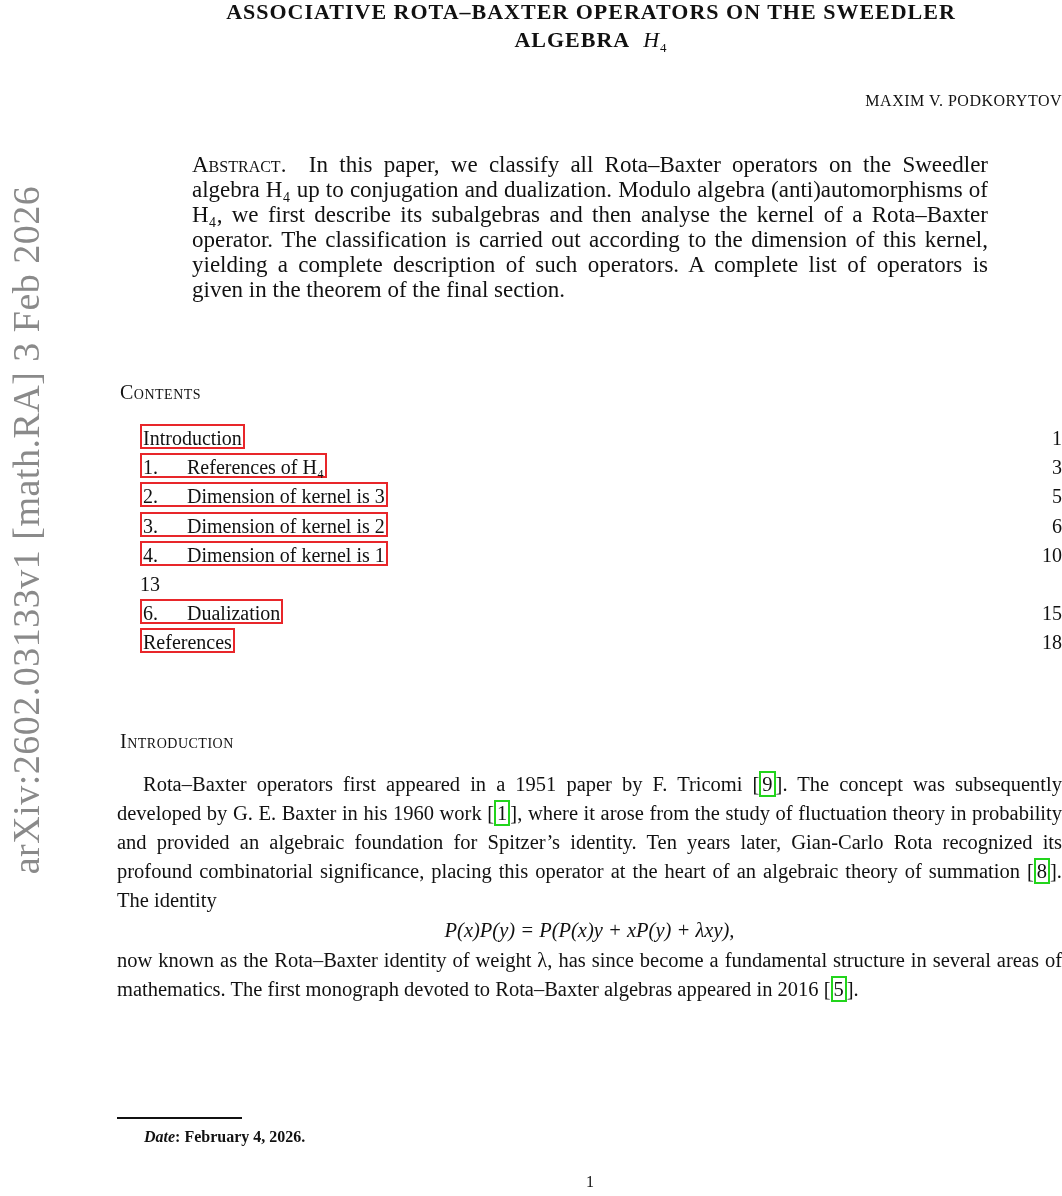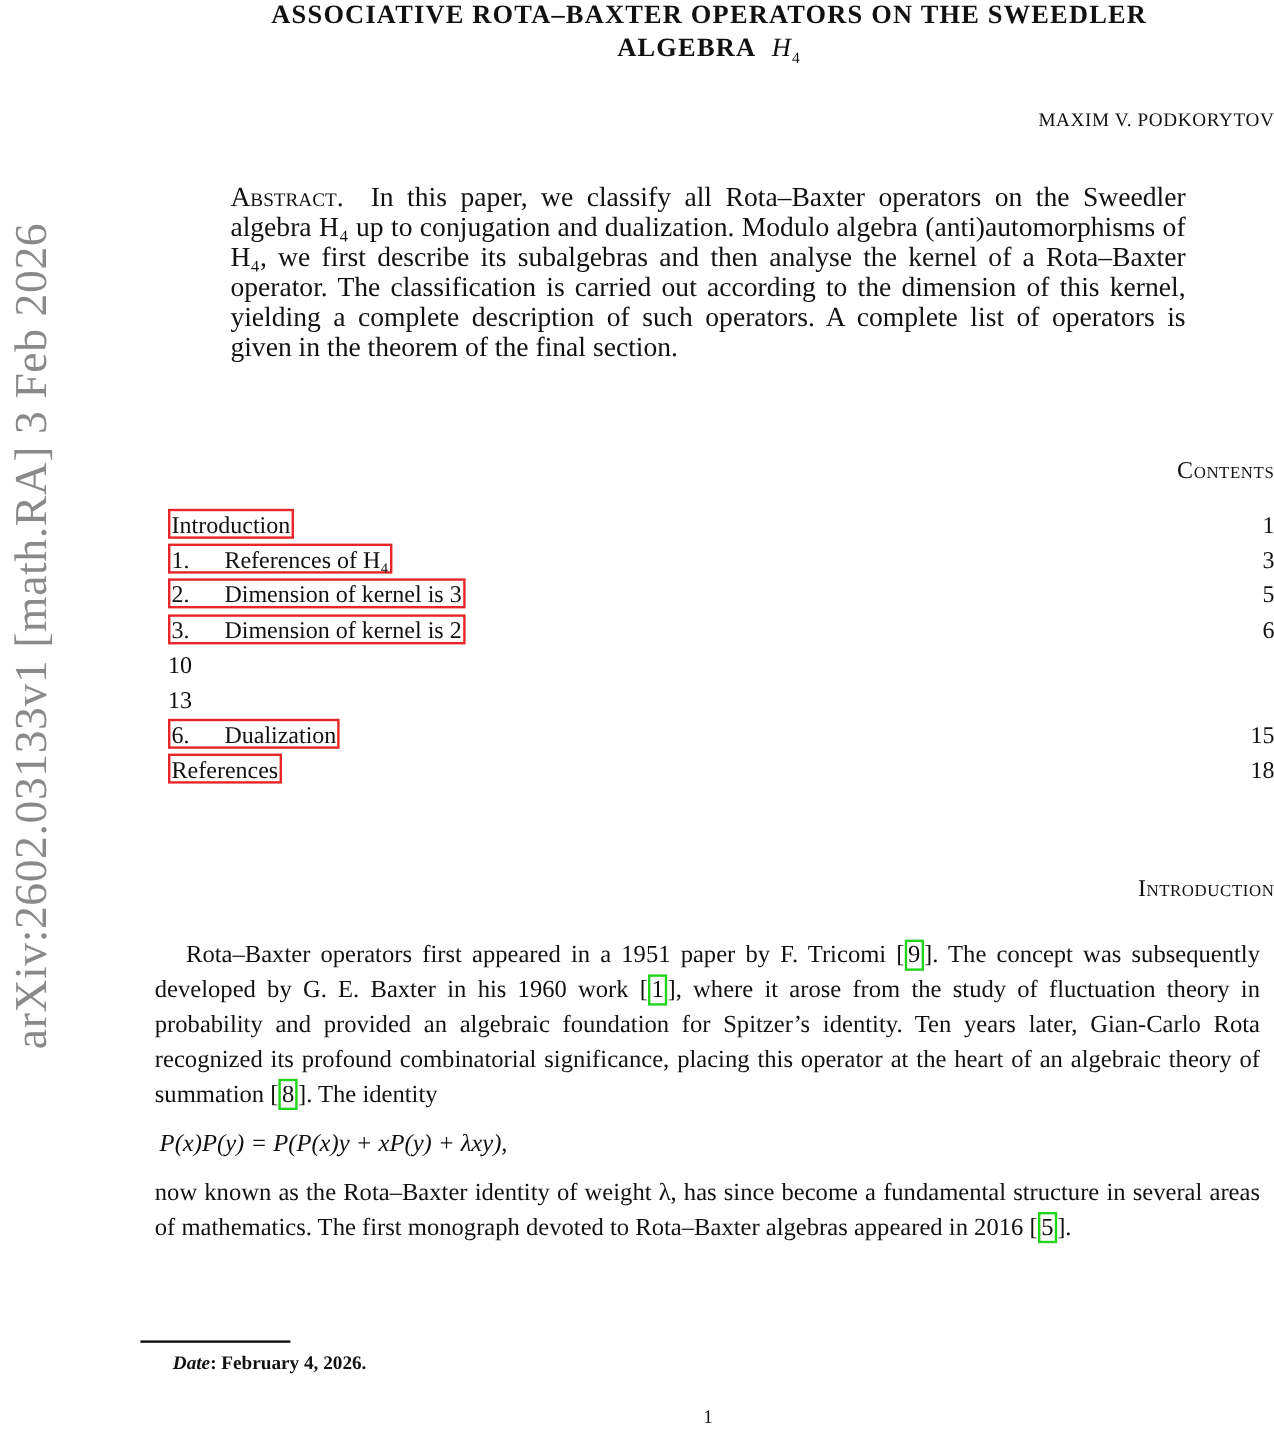--- a/index.html
+++ b/index.html
@@ -9,34 +9,34 @@
   .arxiv span { position:absolute; left:50%; top:50%; transform:translate(-50%,-50%) rotate(-90deg);
        white-space:nowrap; font-size:38px; color:#8a8a8a; letter-spacing:0.5px; }
   .title { position:absolute; left:120px; width:942px; top:-2px; text-align:center;
        font-weight:bold; font-size:22px; line-height:28px; letter-spacing:1px; }
   .title i { font-weight:normal; }
   .author { position:absolute; left:120px; width:942px; top:92px; text-align:right;
        font-size:16px; letter-spacing:0.5px; }
   .abstract { position:absolute; left:192px; width:796px; top:152px; font-size:23px;
        line-height:25px; text-align:justify; }
   .sc { font-variant:small-caps; }
-  .sec-head { position:absolute; left:120px; width:942px; text-align:right; font-size:20px;
+  .sec-head { position:absolute; left:120px; width:942px; text-align:left; font-size:20px;
        font-variant:small-caps; letter-spacing:0.5px; }
   .toc { position:absolute; left:140px; width:922px; top:424px; }
   .toc-row { display:flex; justify-content:space-between; height:29.2px; font-size:20px;
        line-height:28px; }
   .toc-link { border:2px solid #e8262a; padding:0 1px; line-height:24px; height:25px;
        box-sizing:border-box; display:inline-block; white-space:nowrap; }
   .toc-num { display:inline-block; width:44px; }
   .intro { position:absolute; left:117px; width:945px; top:770px; font-size:20.5px;
        line-height:29px; text-align:justify; }
-  .intro p { margin:12px; }
+  .intro p { margin:0; }
   .indent { text-indent:26px; }
   .cite { border:2px solid #22d41c; padding:0 1px; }
-  .eq { text-align:left; font-style:italic; margin:1px 16px; }
+  .eq { text-align:center; font-style:italic; margin:1px 16px; }
   .fn-rule { position:absolute; left:117px; top:1117px; width:125px; border-top:2px solid #111; }
   .footnote { position:absolute; left:144px; top:1128px; font-size:16px;font-weight:bold; }
   .pagenum { position:absolute; left:0; width:1062px; top:1173px; text-align:center; font-size:16px; padding-left:118px; box-sizing:border-box; }
 </style>
 </head>
 <body>
 
 <div class="arxiv">
   <span>arXiv:2602.03133v1  [math.RA]  3 Feb 2026</span>
 </div>
@@ -66,20 +66,21 @@
     </div>
     <div class="toc-row">
       <span class="toc-link"><span class="toc-num">2.</span><span>Dimension of kernel is 3</span></span>
       <span>5</span>
     </div>
     <div class="toc-row">
       <span class="toc-link"><span class="toc-num">3.</span><span>Dimension of kernel is 2</span></span>
       <span>6</span>
     </div>
     <div class="toc-row">
+      <span class="toc-link"><span class="toc-num">4.</span><span>Dimension of kernel is 1</span></span>
       <span>10</span>
     </div>
     <div class="toc-row">
       <span>13</span>
     </div>
     <div class="toc-row">
       <span class="toc-link"><span class="toc-num">6.</span><span>Dualization</span></span>
       <span>15</span>
     </div>
     <div class="toc-row">

